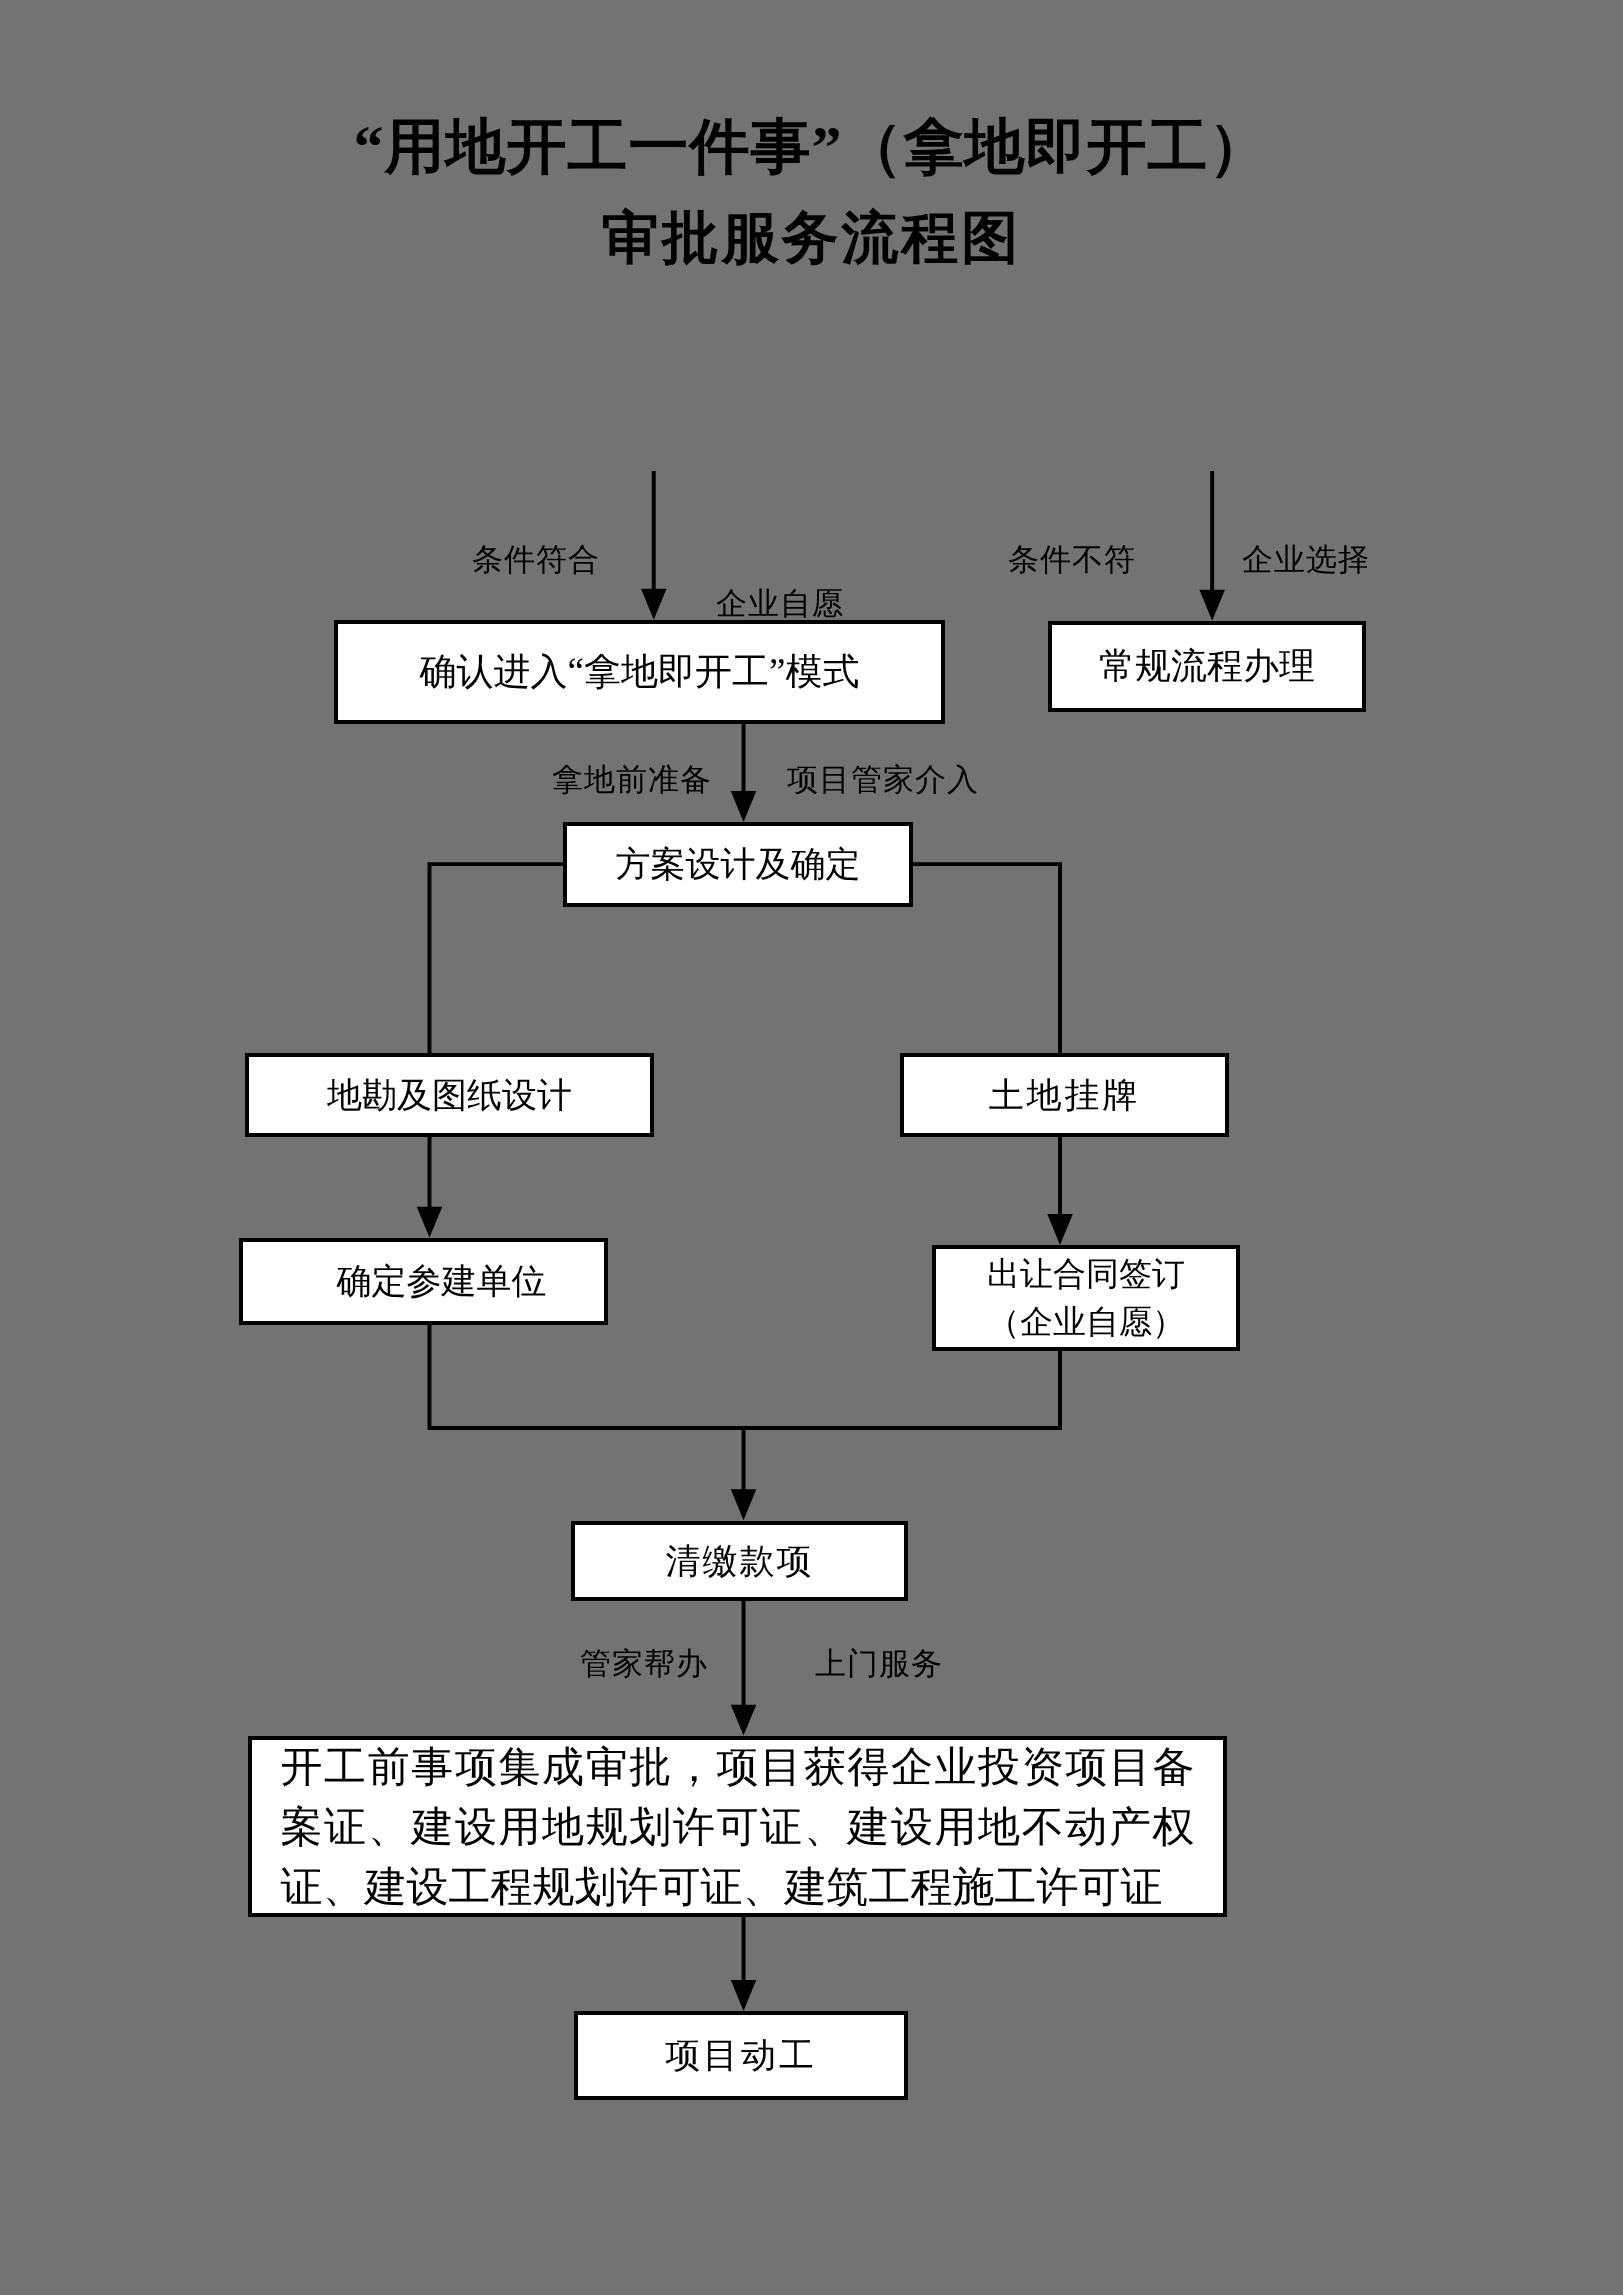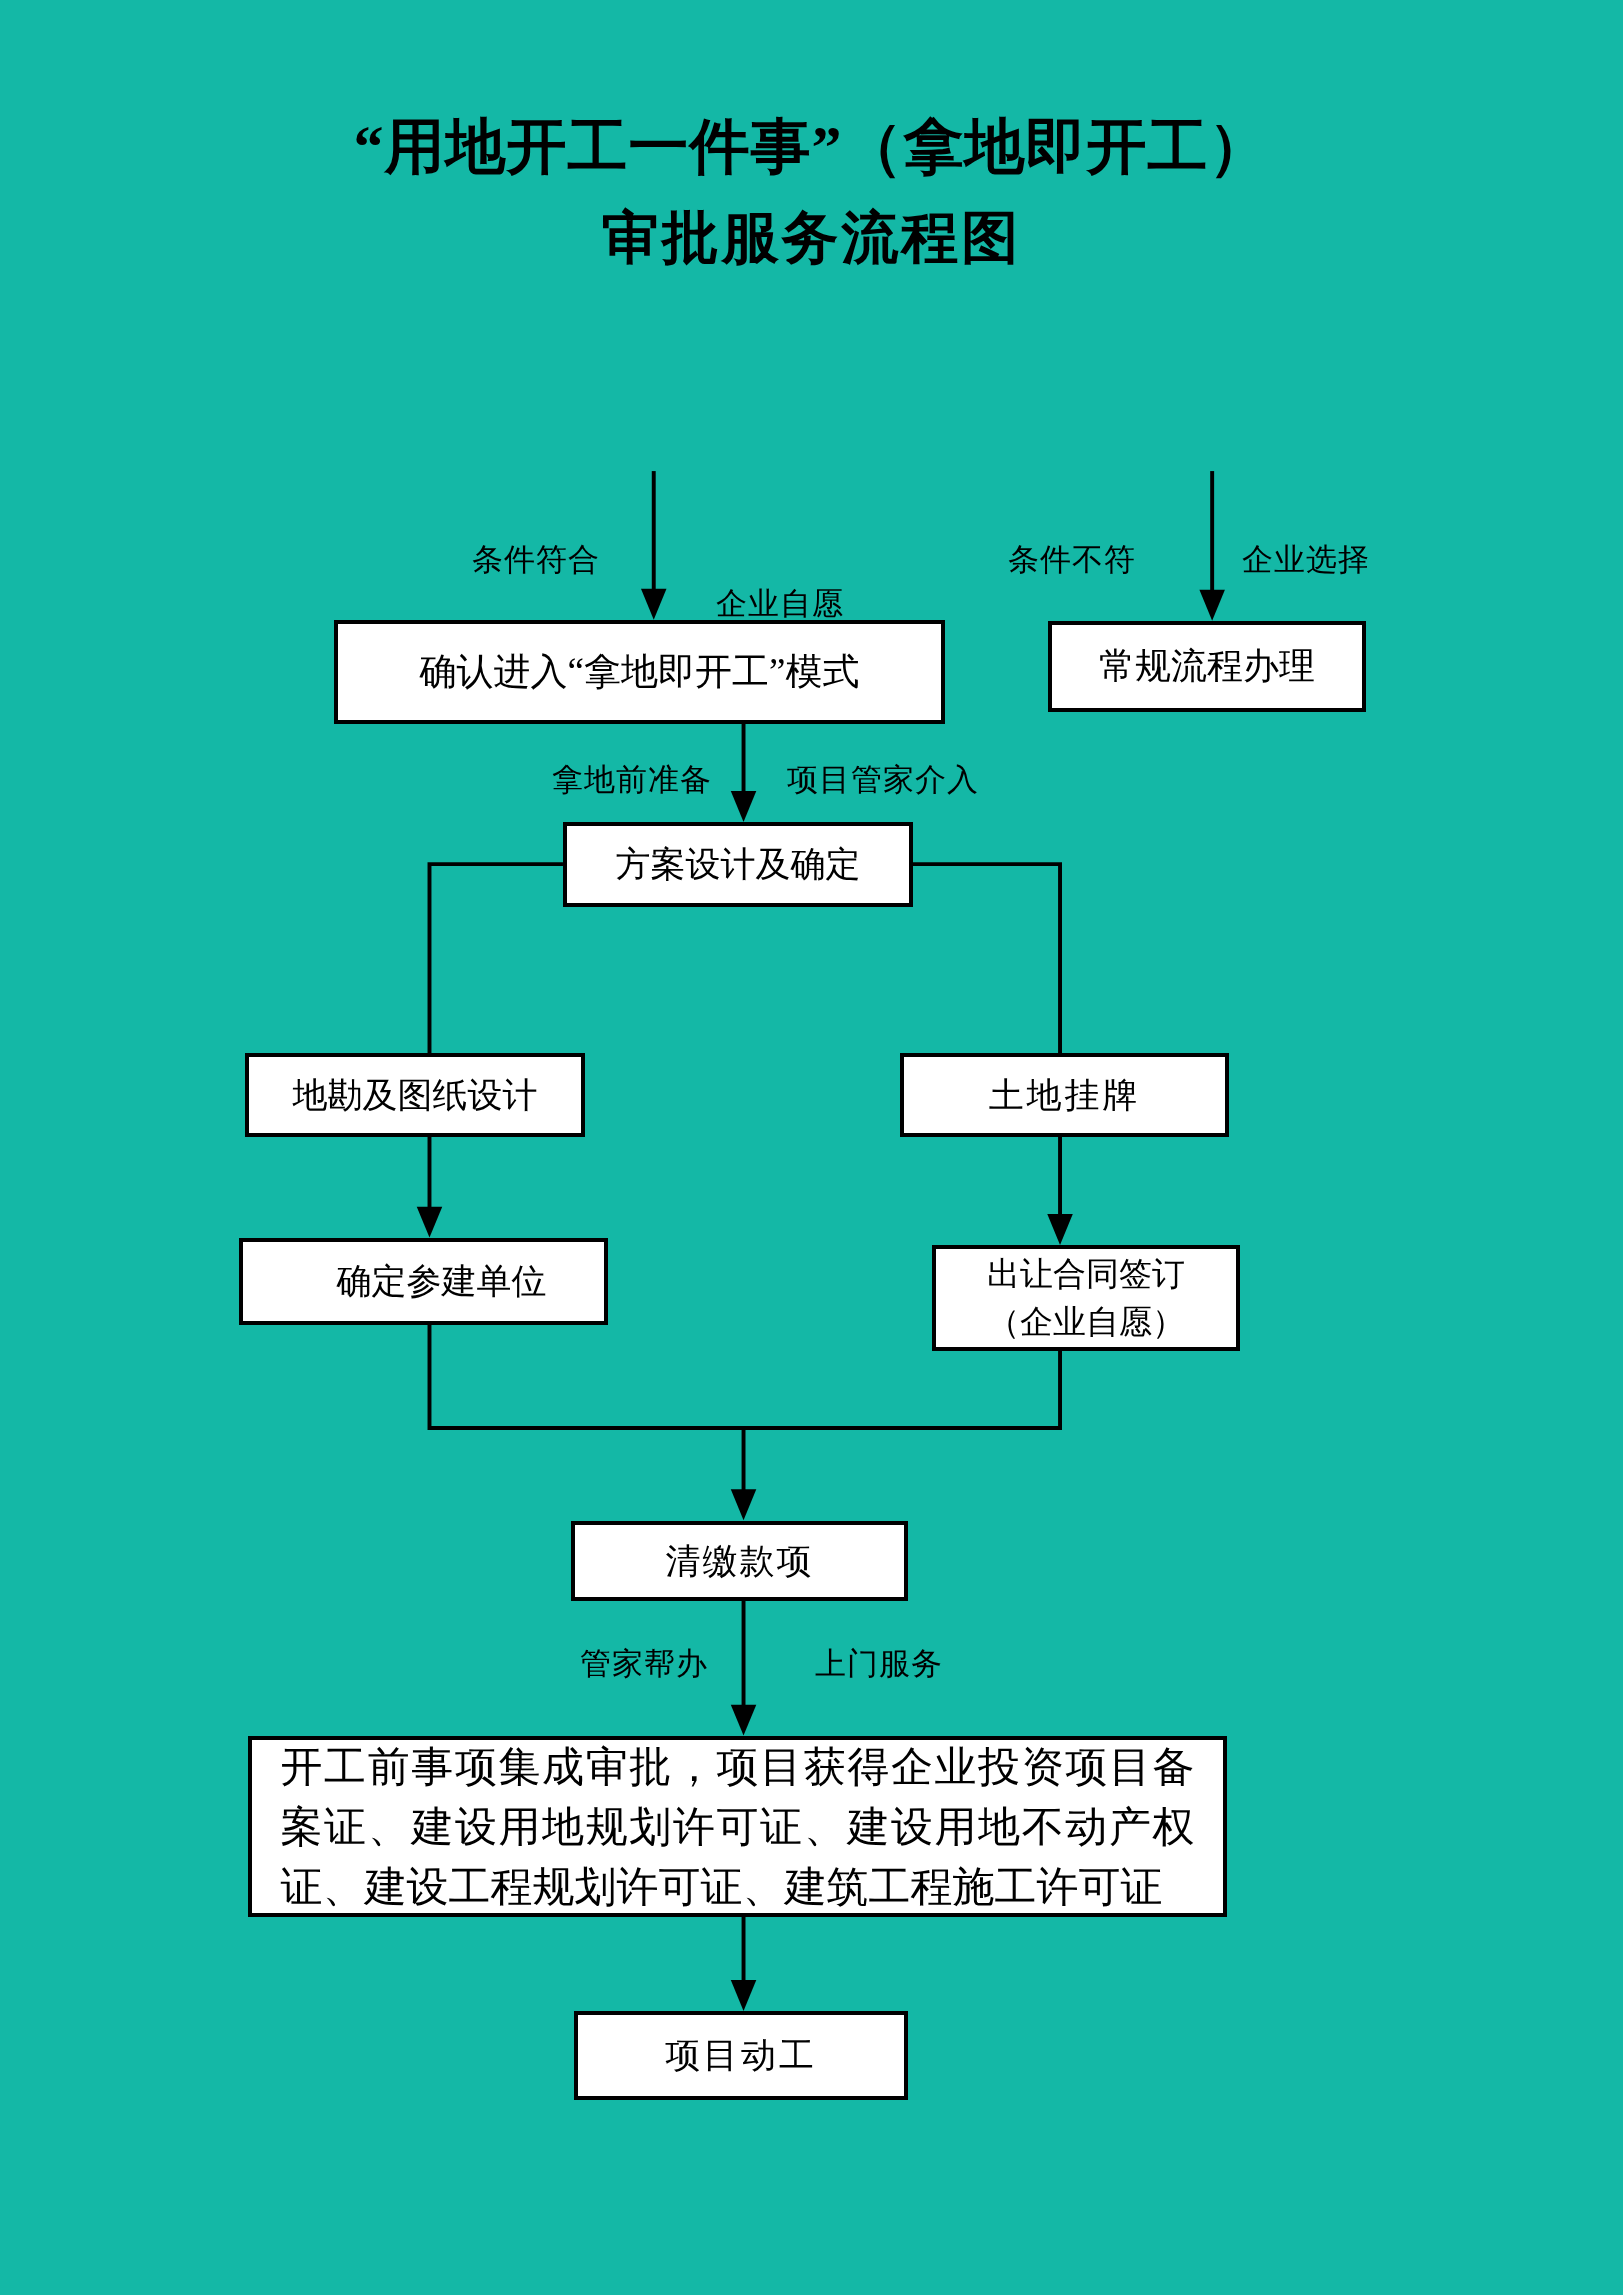--- a/index.html
+++ b/index.html
@@ -1,20 +1,20 @@
 <!DOCTYPE html>
 <html style="font-size:7.9px"><head>
 <meta charset="utf-8">
 <style>
   html, body { margin: 0; padding: 0; background: #ffffff; }
   #canvas {
     position: relative;
     width: 1623px;
     height: 2295px;
-    background: #14b8a6;
+    background: #737373;
     font-family: "Liberation Serif", serif;
     color: #000000;
   }
   #edges {
     position: absolute;
     left: 0; top: 0;
     width: 1623px; height: 2295px;
   }
   .title {
     position: absolute;
@@ -36,21 +36,21 @@
     text-align: center;
     background: #ffffff;
   }
   .node .txt { display: block; width: 100%; }
   .n-entry     { left: 267px;  top: 380px;  width: 1077px; height: 91px;
                  font-family: "Liberation Sans", sans-serif; font-weight: bold;
                  font-size: 41px; letter-spacing: 4.9px; }
   .n-confirm   { left: 334px;  top: 620px; width: 611px; height: 104px; font-size: 37px; }
   .n-regular   { left: 1048px; top: 621px; width: 318px;  height: 91px; font-size: 36px; }
   .n-scheme    { left: 563px; top: 822px; width: 350px;  height: 85px; font-size: 35px; }
-  .n-survey    { left: 245px;  top: 1053px; width: 340px;  height: 84px; font-size: 35px; }
+  .n-survey    { left: 245px;  top: 1053px; width: 409px;  height: 84px; font-size: 35px; }
   .n-land      { left: 900px; top: 1053px; width: 329px;  height: 84px; font-size: 35px; letter-spacing: 2.9px; }
   .n-units     { left: 239px;  top: 1238px; width: 369px;  height: 87px; font-size: 35px; padding-left: 36px; }
   .n-contract  { left: 932px; top: 1245px; width: 308px;  height: 106px; font-size: 33px; line-height: 48px; }
   .n-fees      { left: 571px; top: 1521px; width: 337px;  height: 80px; font-size: 35px; letter-spacing: 2px; justify-content: center; }
   .n-approval  { left: 248px;  top: 1736px; width: 979px; height: 181px;
                  font-size: 42px; line-height: 60px; text-align: justify;
                  padding: 0 28.5px; justify-content: flex-start; }
   .n-start     { left: 574px; top: 2011px; width: 334px;  height: 89px; font-size: 35px; letter-spacing: 2.9px; }
   .edge-label {
     position: absolute;

